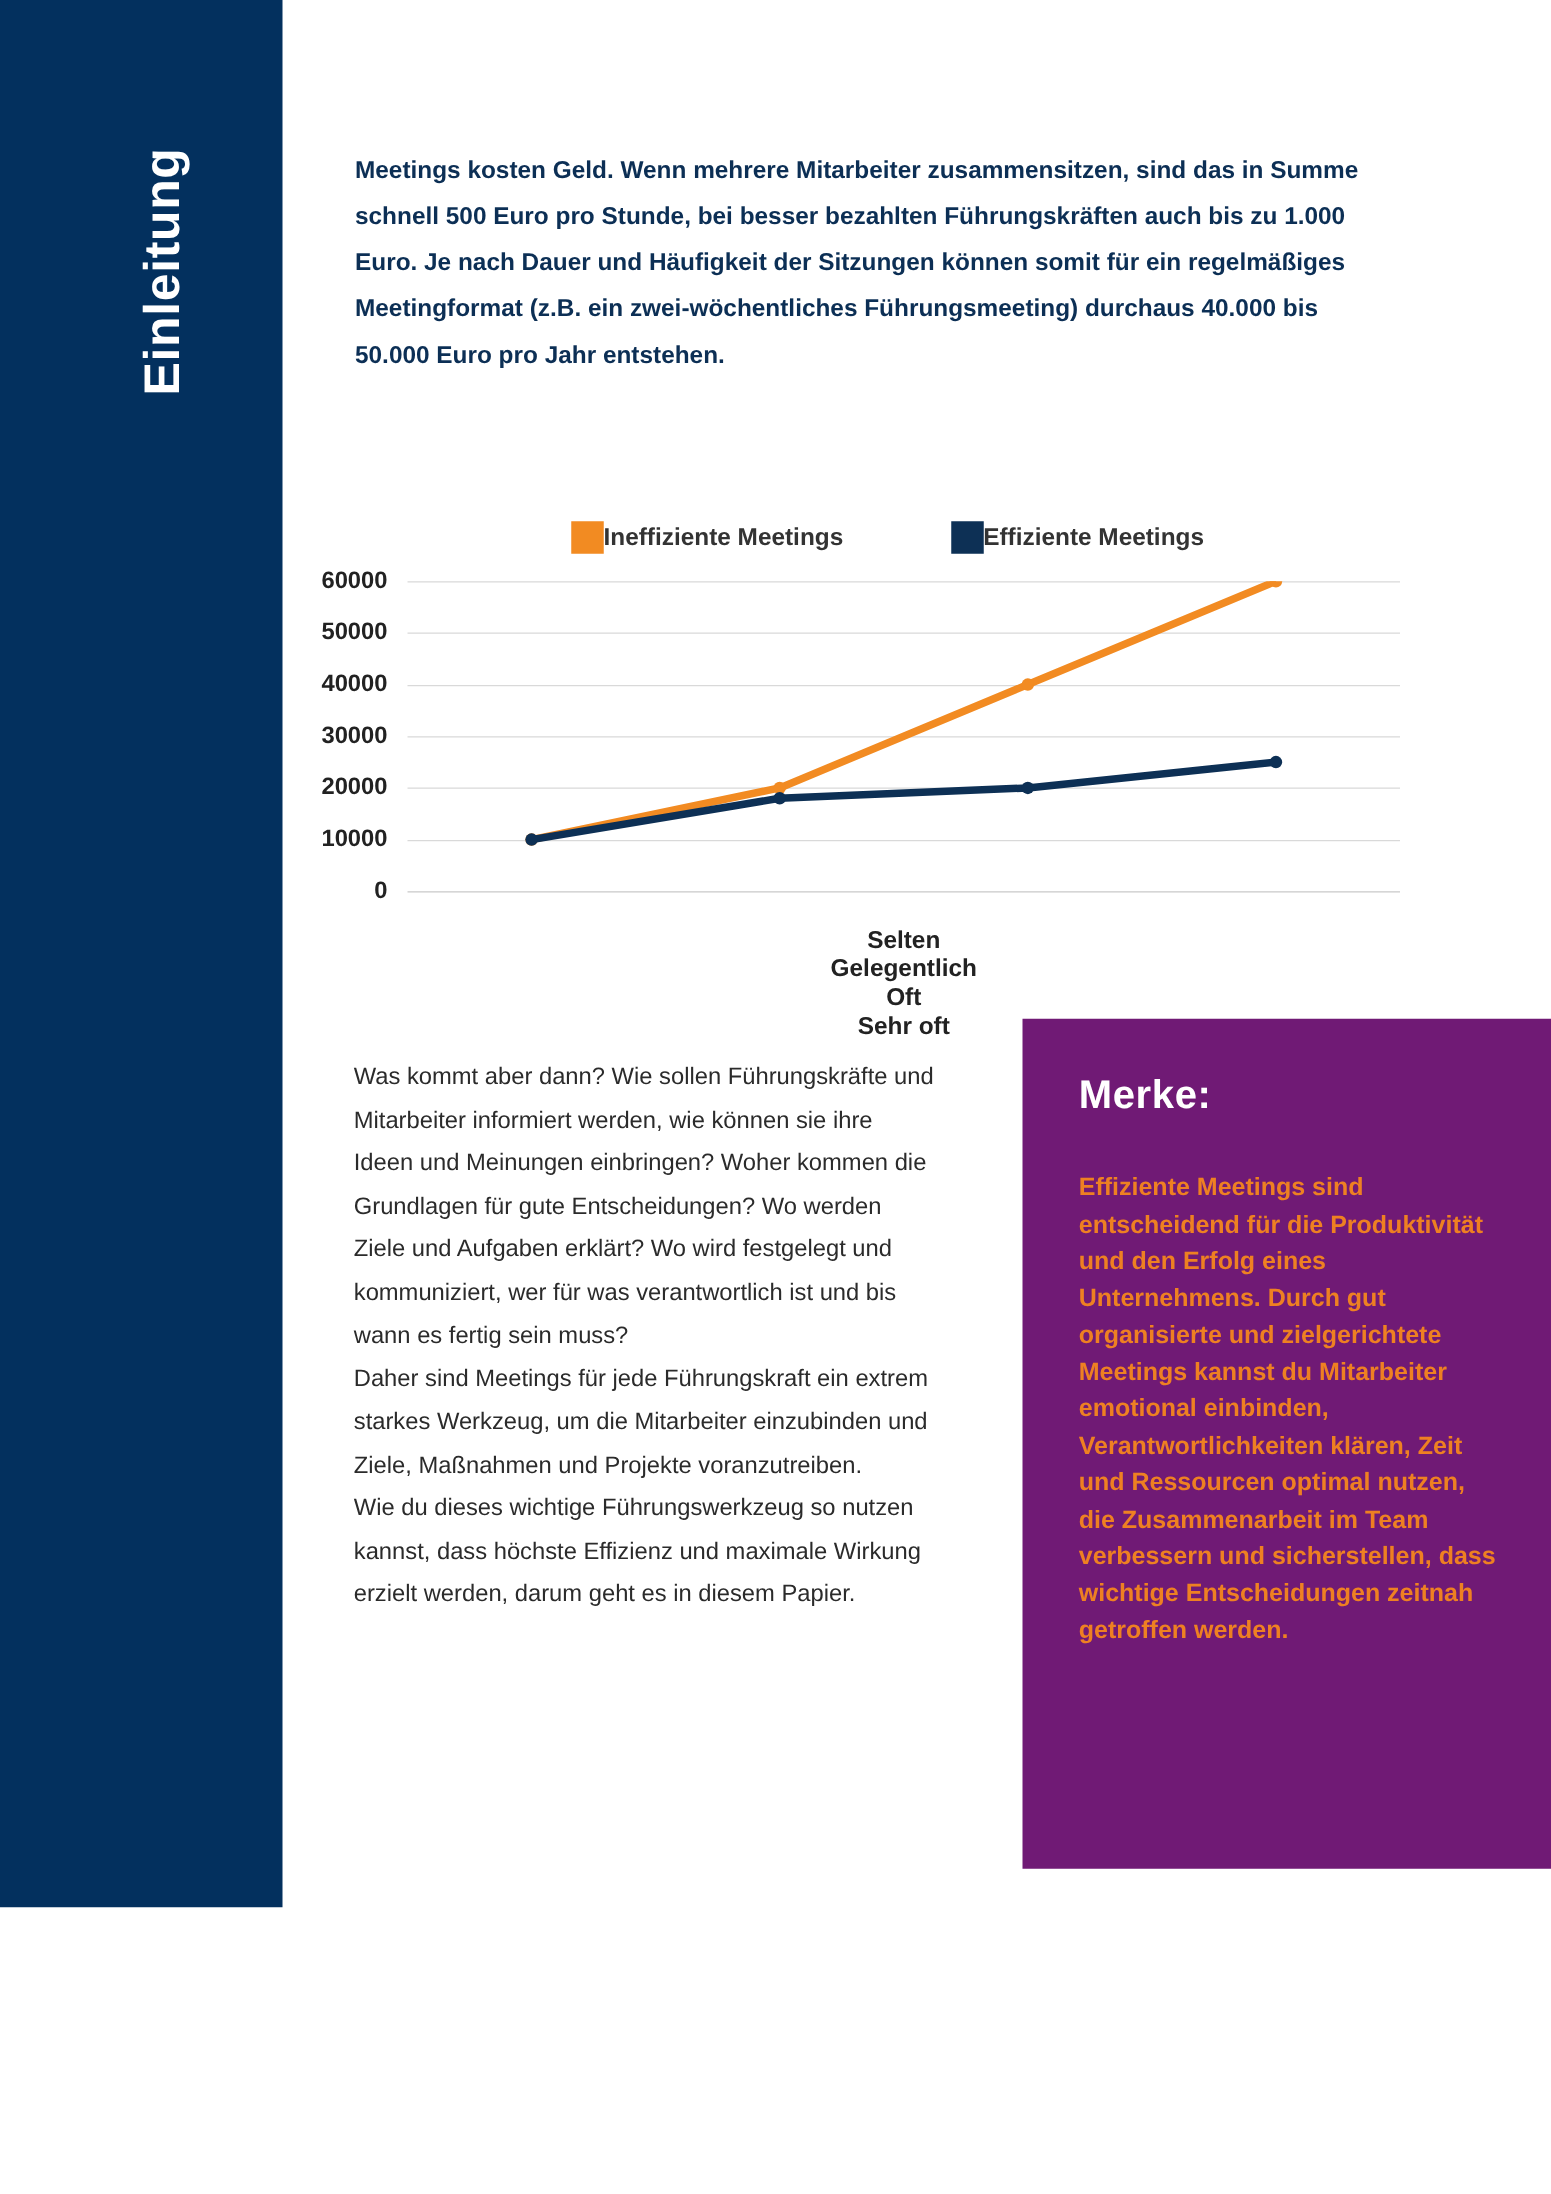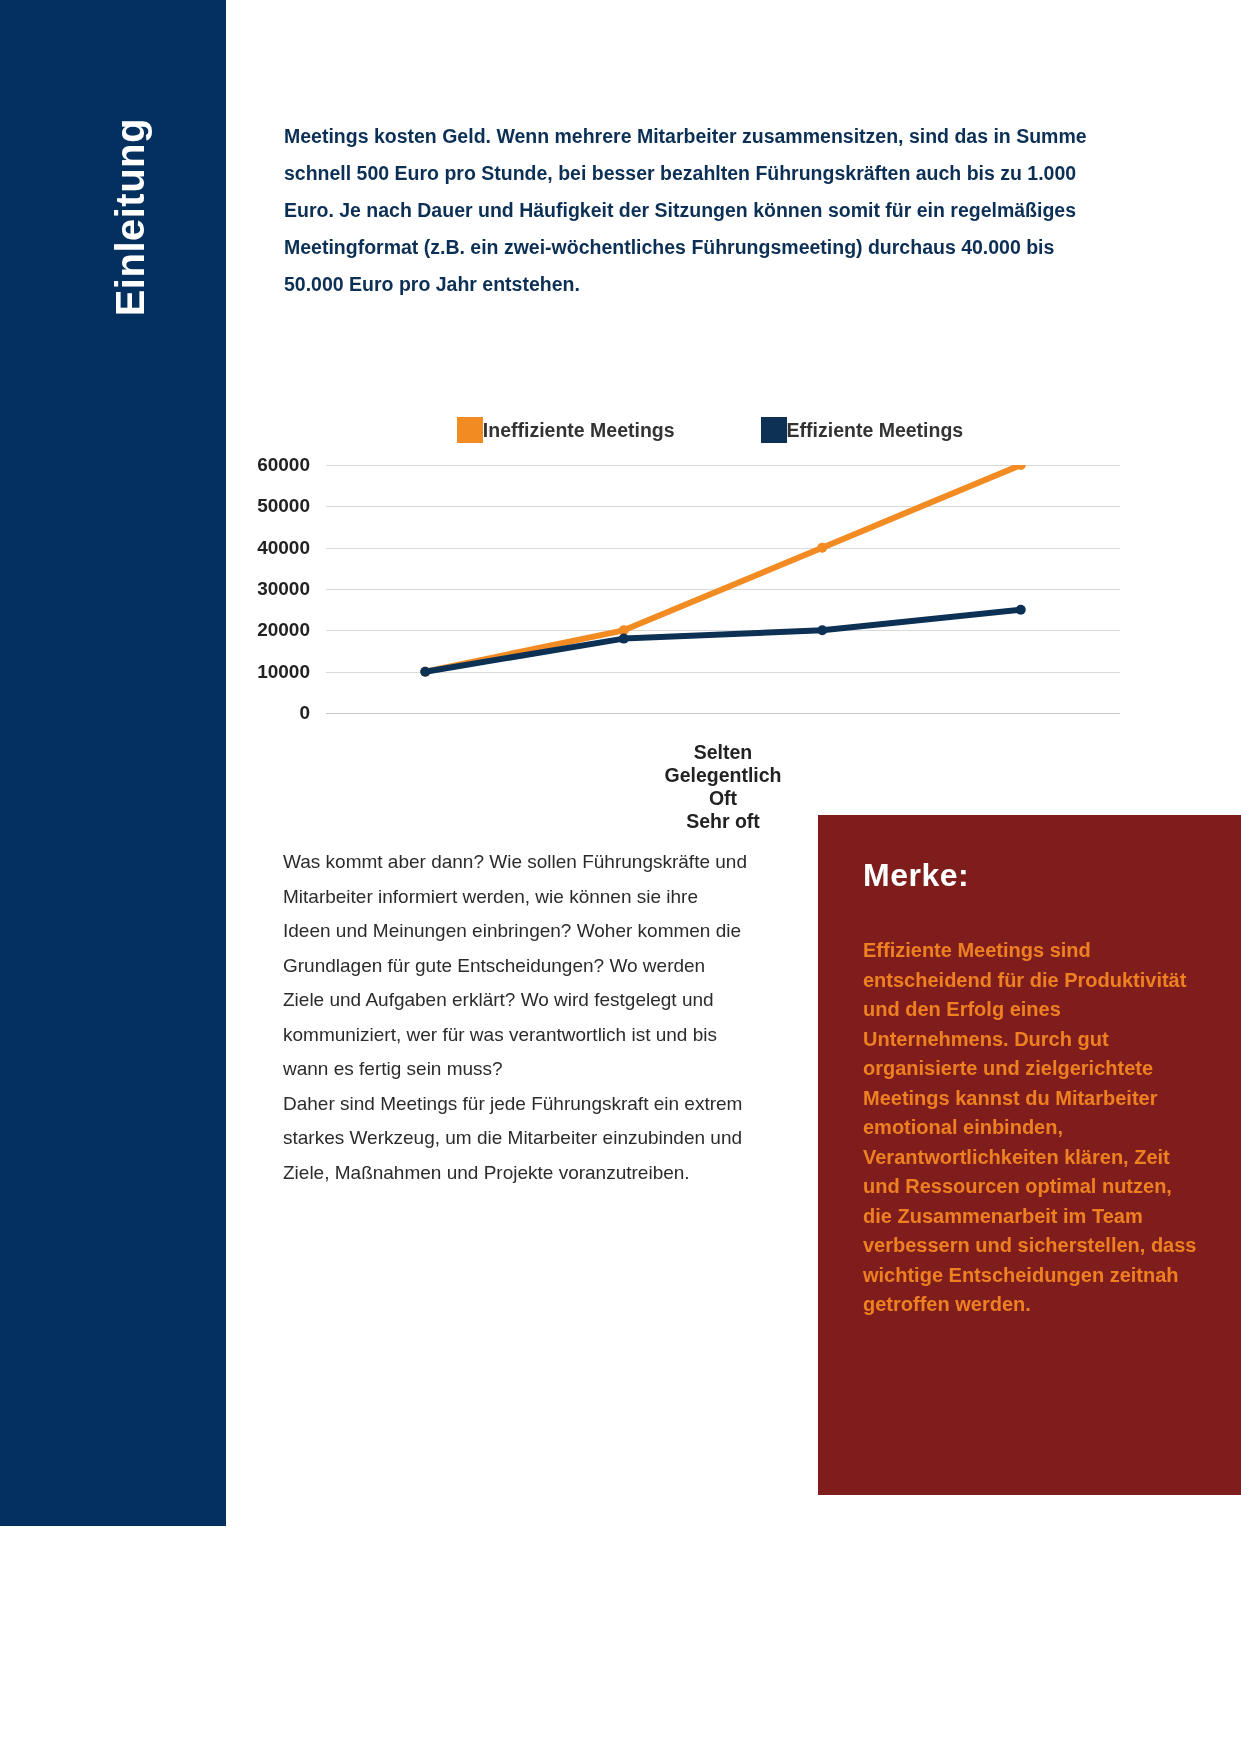--- a/index.html
+++ b/index.html
@@ -102,21 +102,21 @@
     width: 465px;
     color: #2b2b2b;
     font-size: 19px;
     line-height: 34.5px;
   }
 
   .merke {
     position: absolute;
     left: 818px; top: 815px;
     width: 424px; height: 680px;
-    background: #7f1d1d;
+    background: #701a75;
     padding: 42px 40px 0 45px;
   }
   .merke-title {
     color: #ffffff;
     font-size: 32px; font-weight: 700;
     letter-spacing: 0.5px;
     margin-bottom: 42px;
   }
   .merke-body {
     color: #ee8022;
@@ -195,20 +195,21 @@
           <div class="x-tick">Gelegentlich</div>
           <div class="x-tick">Oft</div>
           <div class="x-tick">Sehr oft</div>
         </div>
     </div>
   </div>
 
   <div class="body-text">
     <p>Was kommt aber dann? Wie sollen Führungskräfte und Mitarbeiter informiert werden, wie können sie ihre Ideen und Meinungen einbringen? Woher kommen die Grundlagen für gute Entscheidungen? Wo werden Ziele und Aufgaben erklärt? Wo wird festgelegt und kommuniziert, wer für was verantwortlich ist und bis wann es fertig sein muss?</p>
     <p>Daher sind Meetings für jede Führungskraft ein extrem starkes Werkzeug, um die Mitarbeiter einzubinden und Ziele, Maßnahmen und Projekte voranzutreiben.</p>
+    <p>Wie du dieses wichtige Führungswerkzeug so nutzen kannst, dass höchste Effizienz und maximale Wirkung erzielt werden, darum geht es in diesem Papier.</p>
   </div>
 
   <div class="merke">
     <div class="merke-title">Merke:</div>
     <div class="merke-body">Effiziente Meetings sind entscheidend für die Produktivität und den Erfolg eines Unternehmens. Durch gut organisierte und zielgerichtete Meetings kannst du Mitarbeiter emotional einbinden, Verantwortlichkeiten klären, Zeit und Ressourcen optimal nutzen, die Zusammenarbeit im Team verbessern und sicherstellen, dass wichtige Entscheidungen zeitnah getroffen werden.</div>
   </div>
 
   <div class="footer">
 
     

